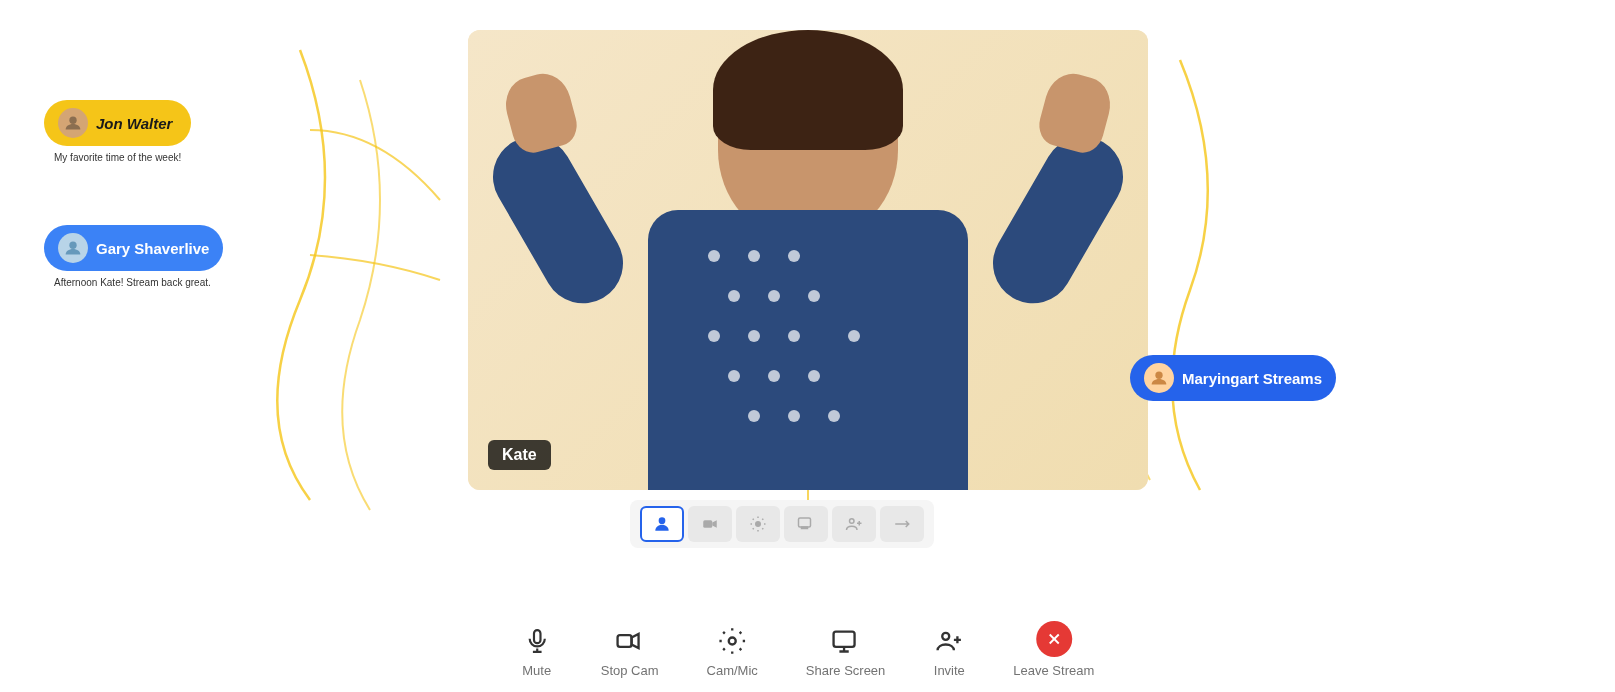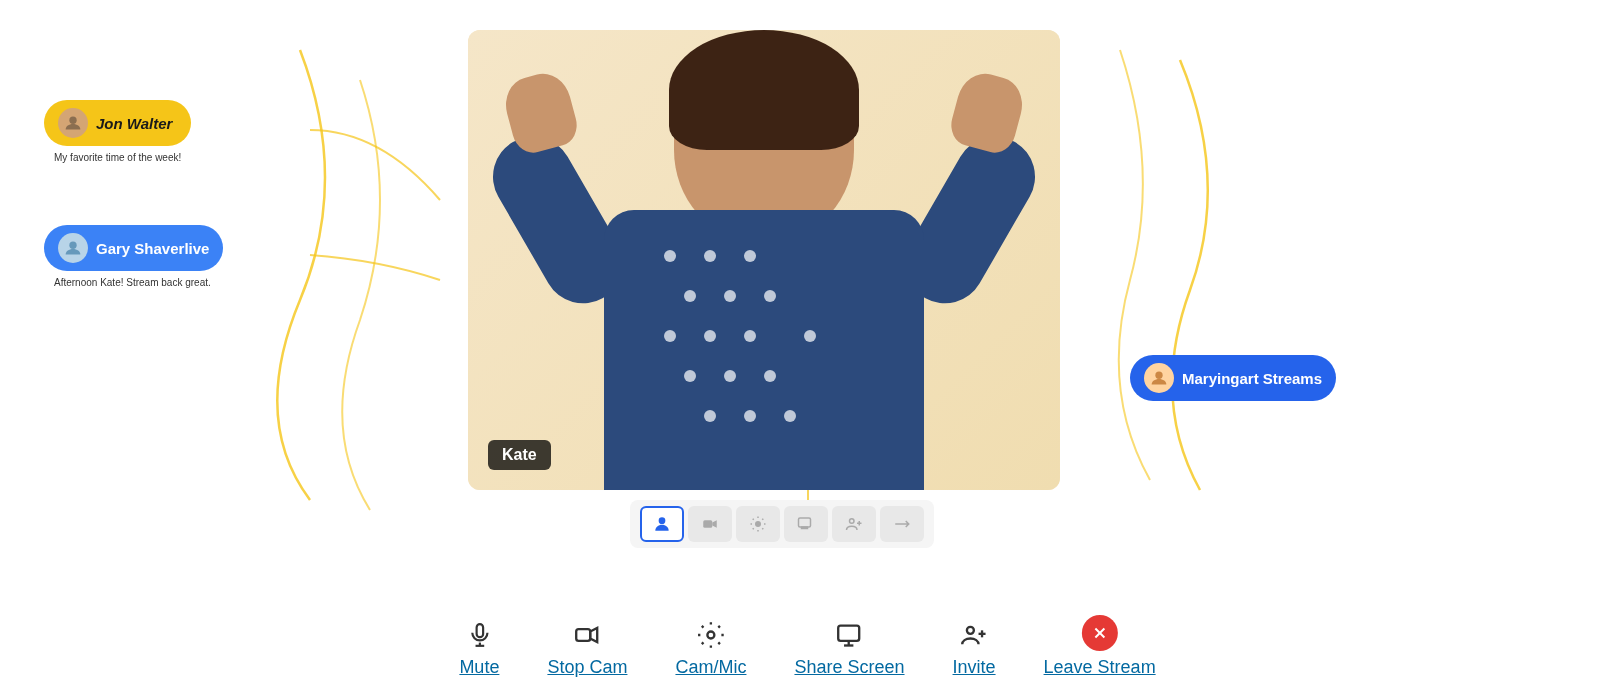--- a/index.html
+++ b/index.html
@@ -10,21 +10,21 @@
       font-family: -apple-system, BlinkMacSystemFont, 'Segoe UI', sans-serif;
       overflow: hidden;
       position: relative;
     }
 
     
     .video-container {
       position: absolute;
       left: 468px;
       top: 30px;
-      width: 592px;
+      width: 680px;
       height: 460px;
       border-radius: 12px;
       overflow: hidden;
       background: #f5e6c8;
     }
 
     .video-bg {
       width: 100%;
       height: 100%;
       background: linear-gradient(135deg, #f5e6c8 0%, #f0ddb0 100%);
@@ -209,24 +209,23 @@
     .toolbar-icon.leave {
       width: 36px;
       height: 36px;
       background: #e53935;
       border-radius: 50%;
       color: #fff;
       font-size: 18px;
     }
 
     .toolbar-label {
-      font-size: 18px;
-      color: #0369a1;
+      font-size: 13px;
+      color: #737373;
       font-weight: 400;
-      text-decoration: underline;
     }
 
     
     .chat-bubble-container {
       position: absolute;
     }
 
     .chat-bubble {
       display: flex;
       align-items: center;

